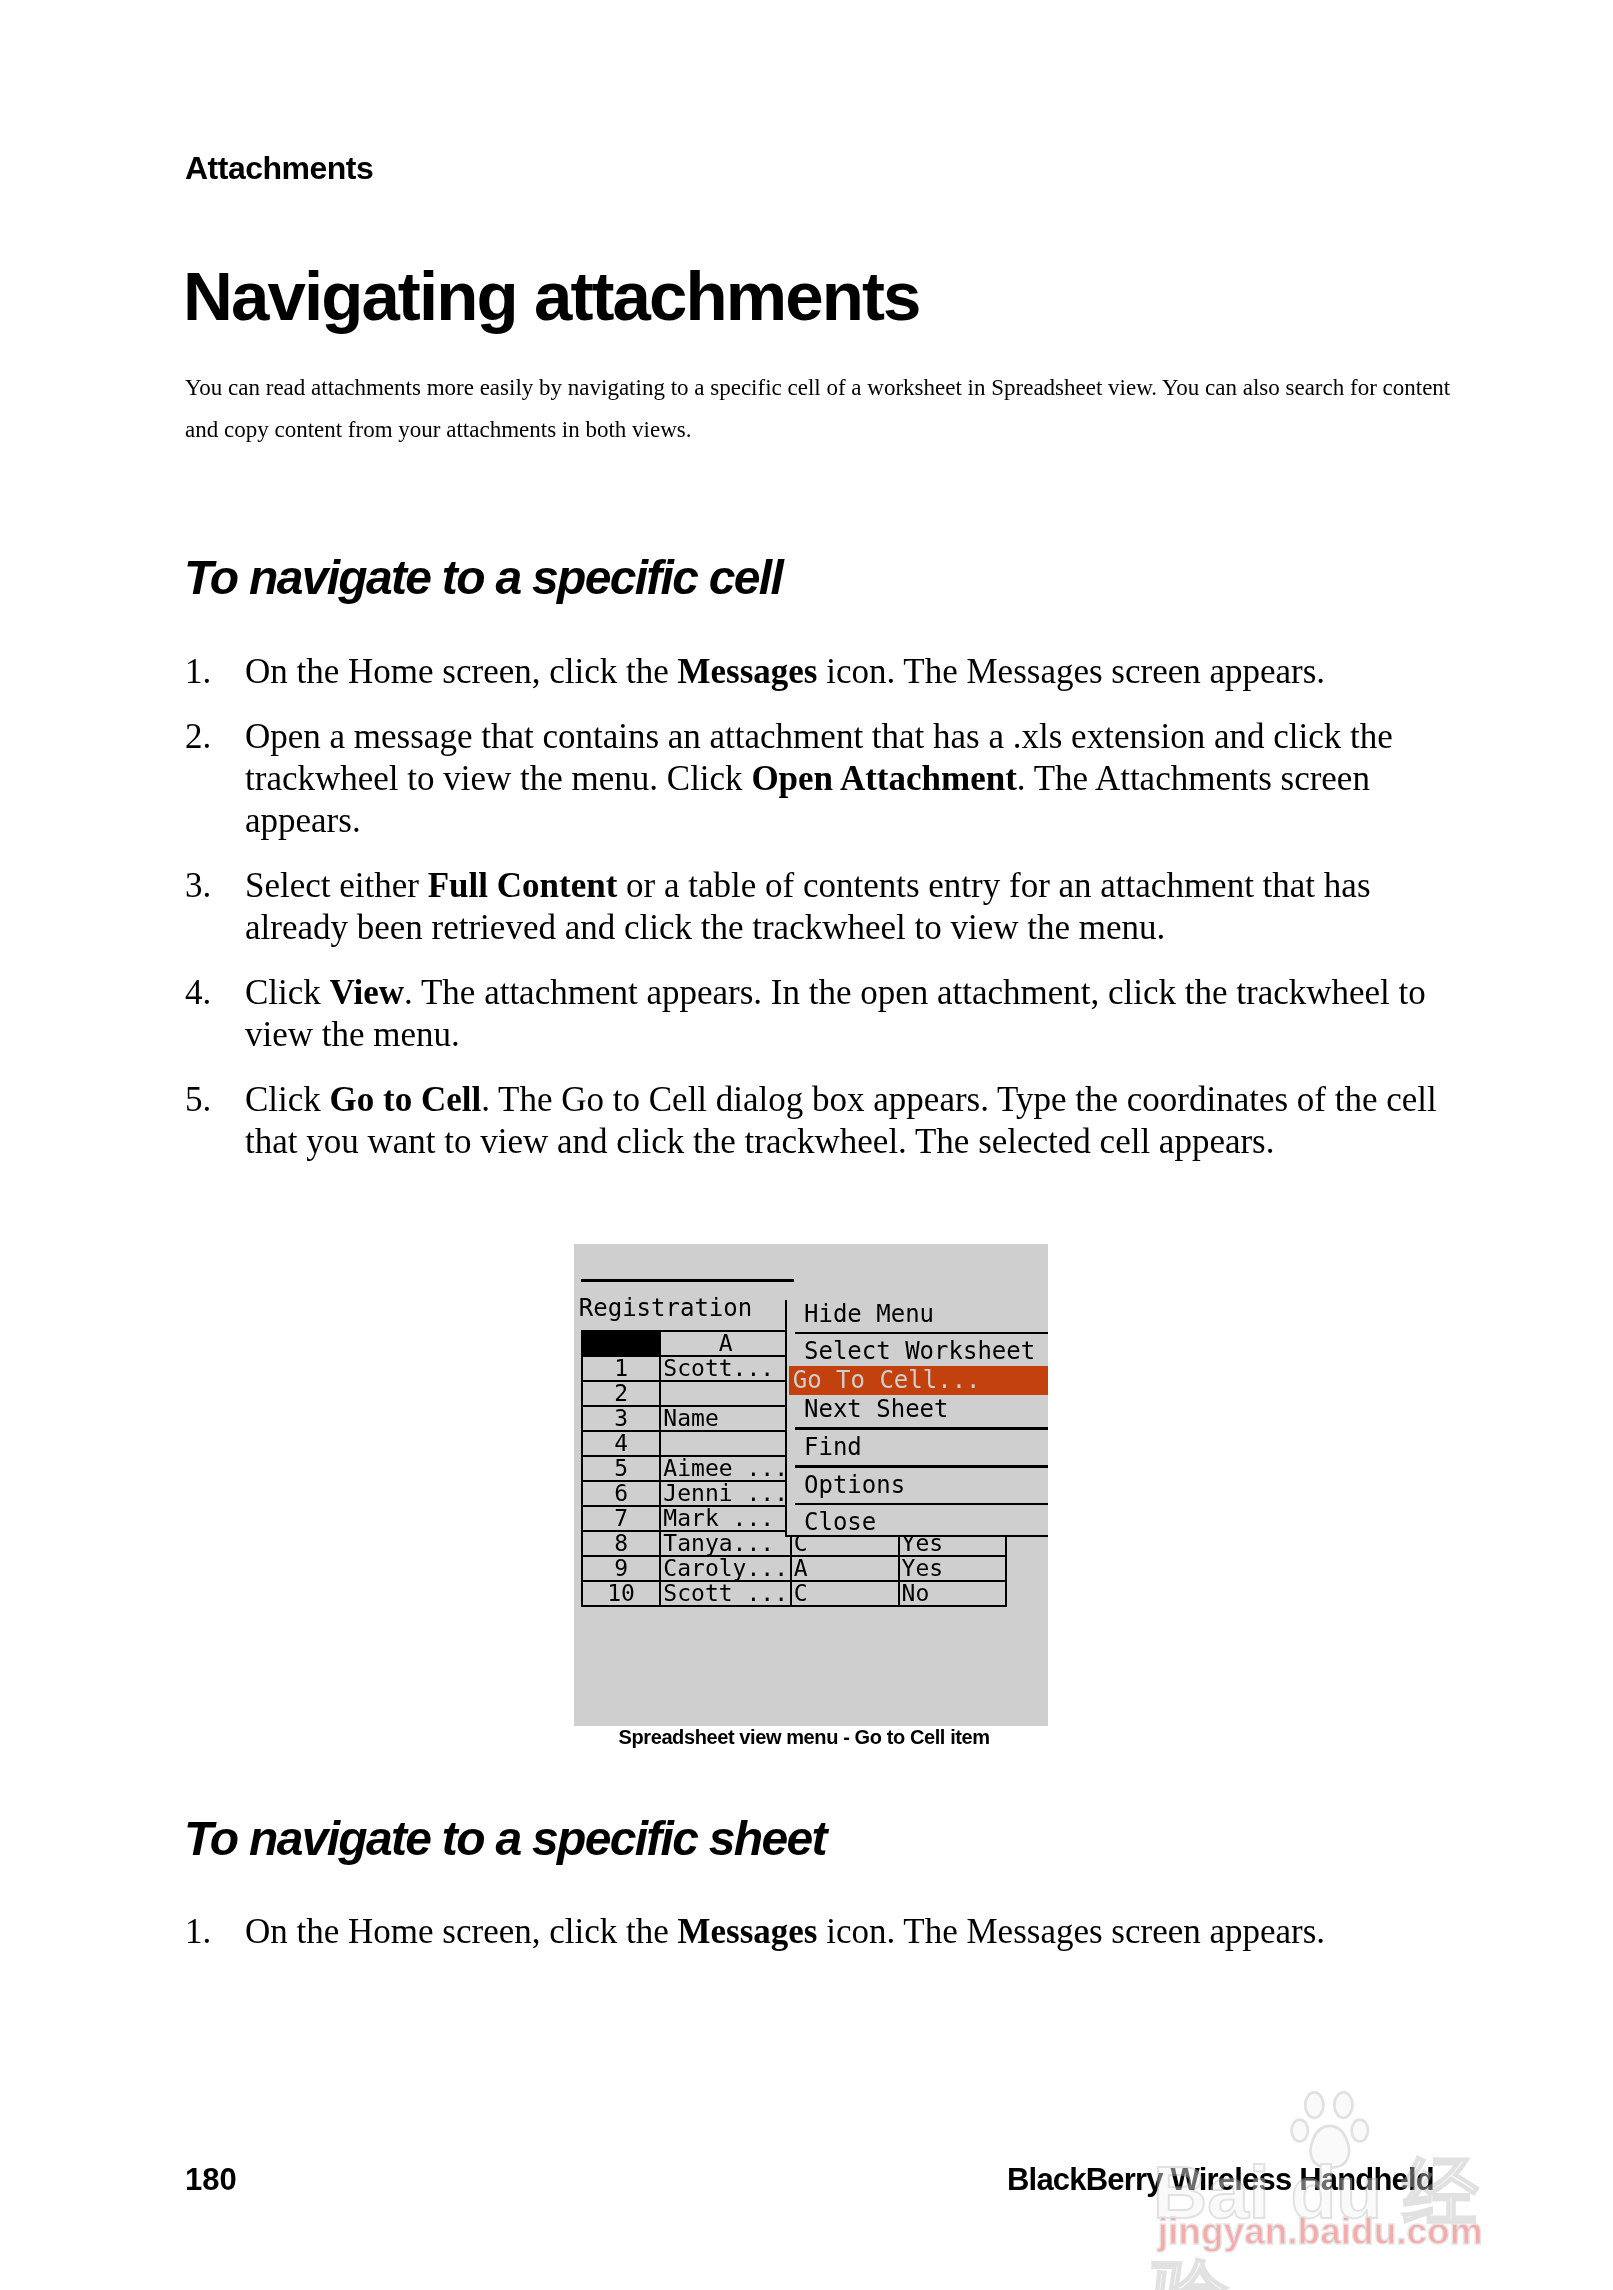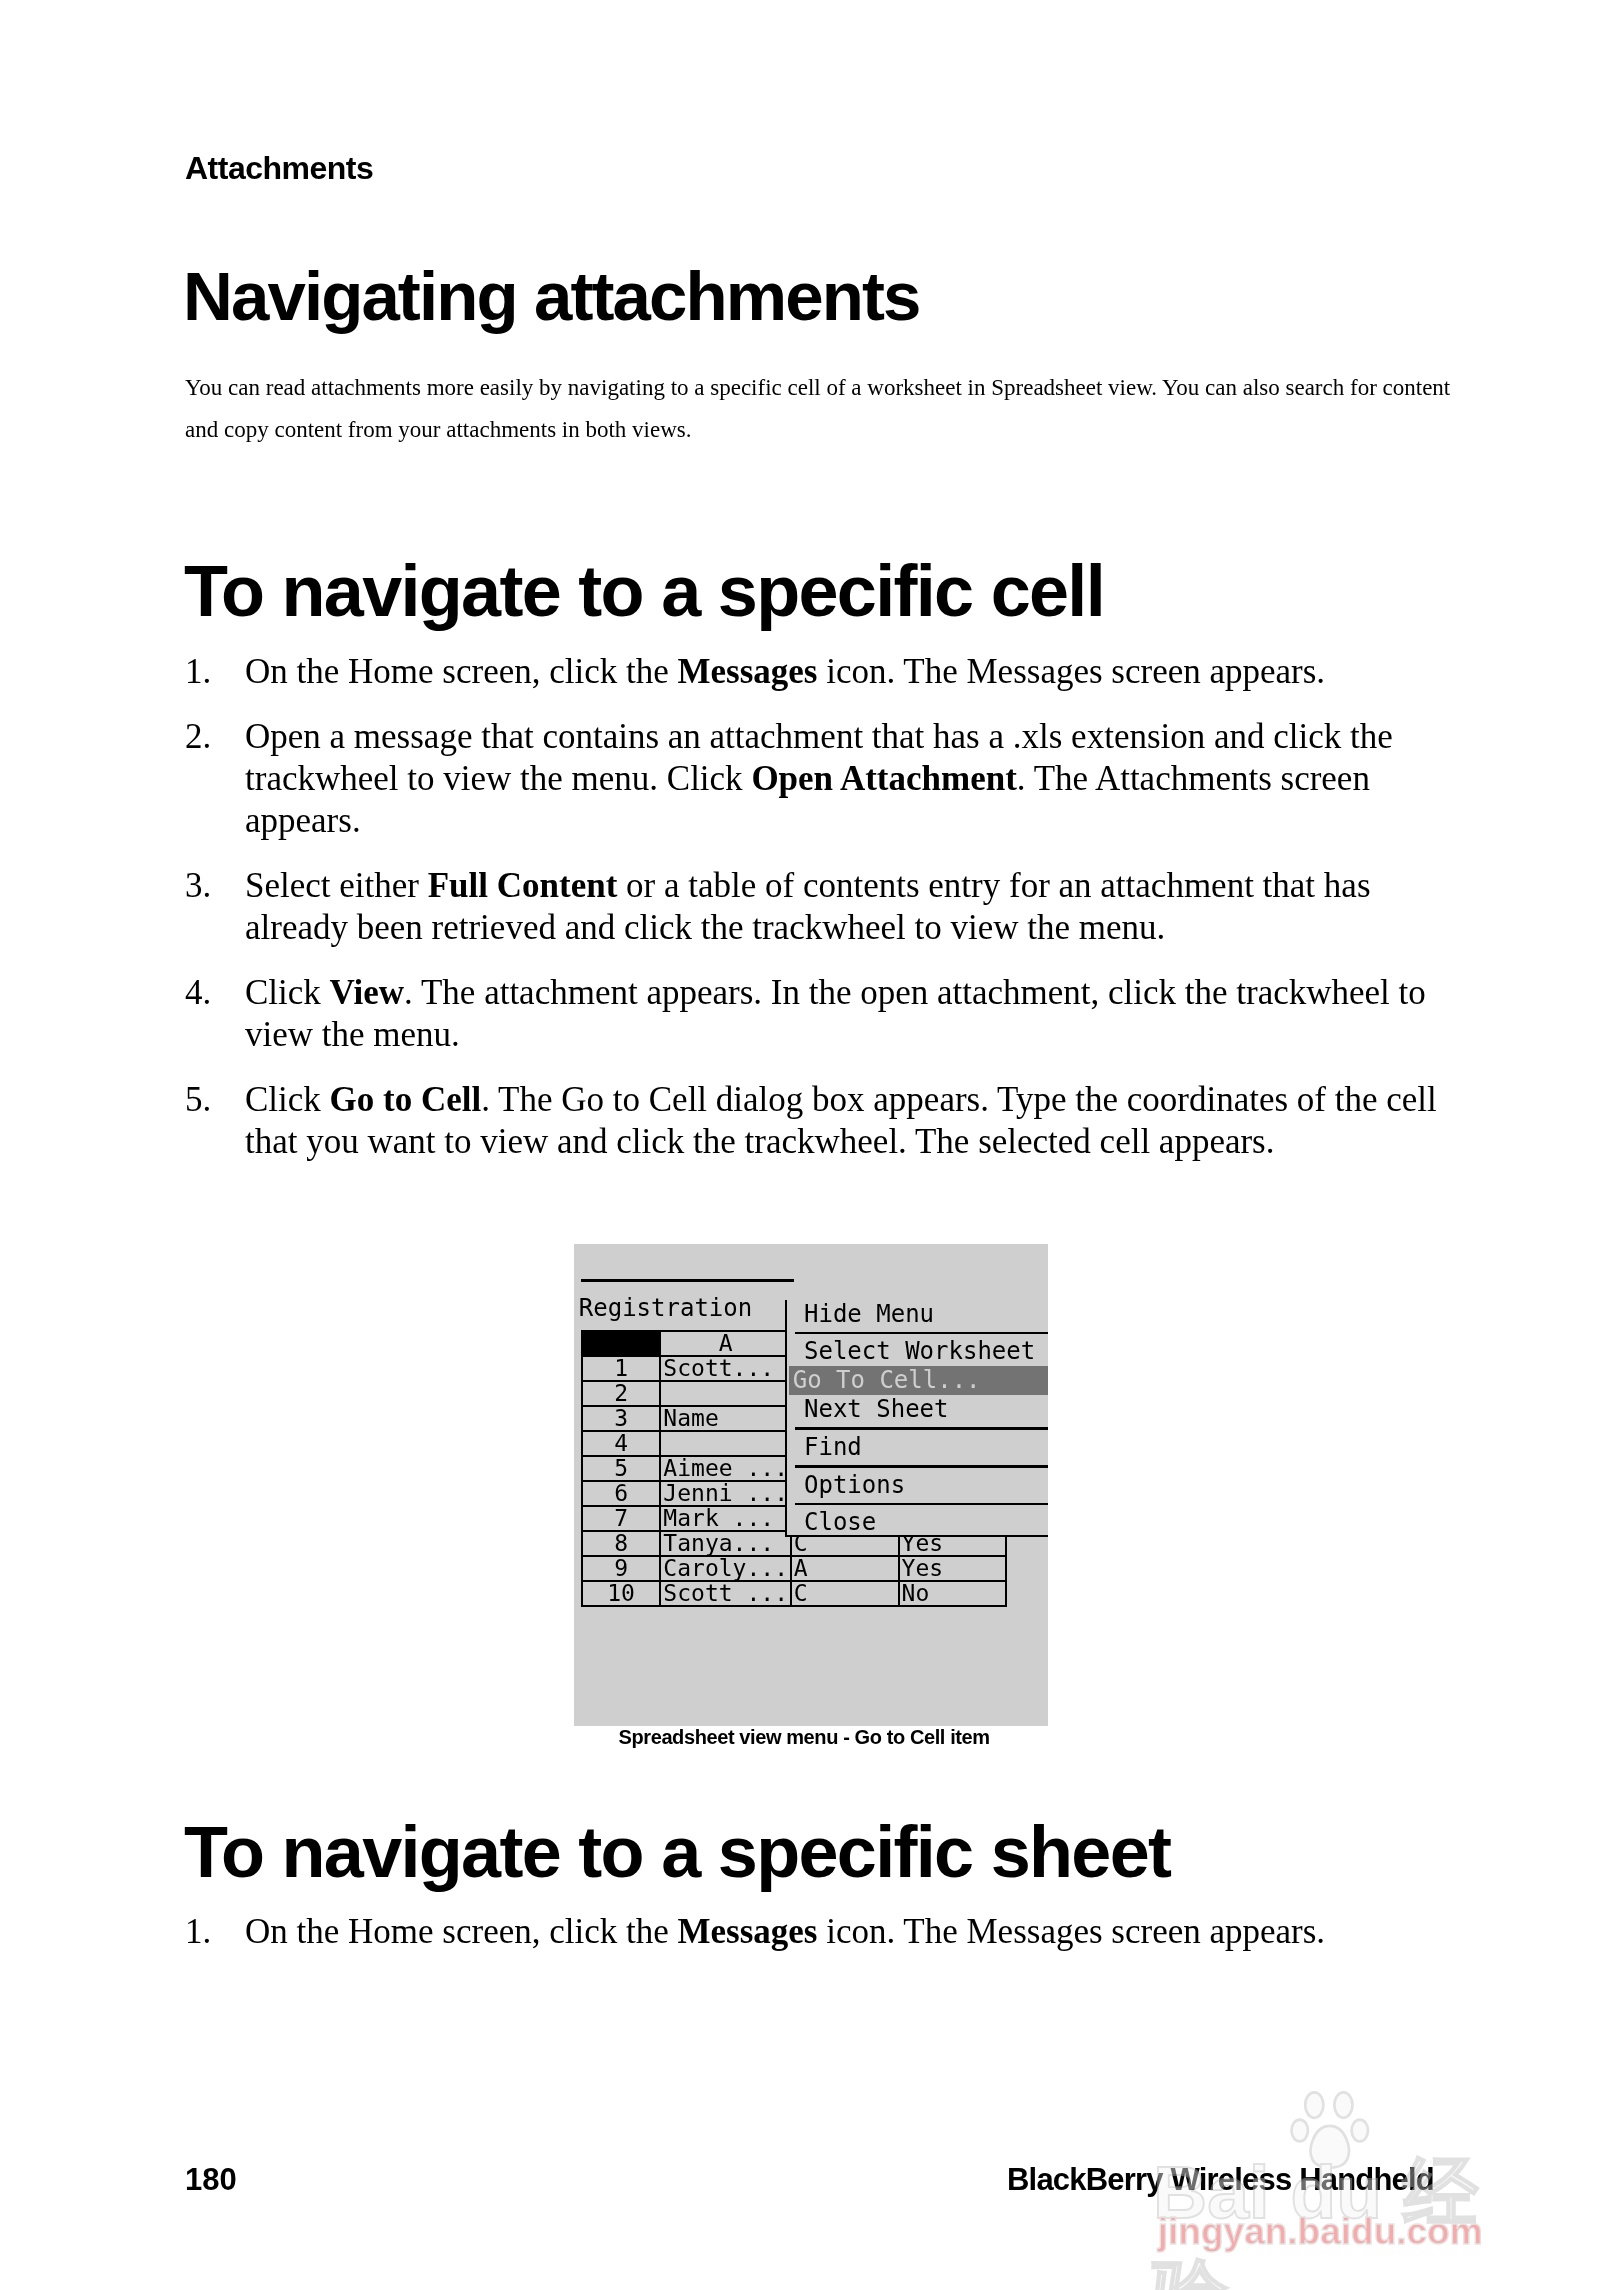--- a/index.html
+++ b/index.html
@@ -4,21 +4,21 @@
 <style>
   html, body { margin: 0; padding: 0; background: #ffffff; }
   body { width: 1614px; height: 2290px; position: relative; overflow: hidden; color: #000; }
   .sans { font-family: "Liberation Sans", "DejaVu Sans", sans-serif; }
   .serif { font-family: "Liberation Serif", "DejaVu Serif", serif; }
   .mono { font-family: "DejaVu Sans Mono", "Liberation Mono", monospace; margin-top: 48px; }
 
   #running-header { position: absolute; left: 185px; top: 150px; font-size: 32px; font-weight: bold; letter-spacing: -0.5px; }
   #page-title { position: absolute; left: 183px; top: 257px; font-size: 69px; font-weight: bold; letter-spacing: -1.9px; margin: 0; }
   #intro { position: absolute; left: 185px; top: 367px; width: 1268px; font-size: 23px; line-height: 42px; margin: 0; }
-  .h2 { position: absolute; left: 184px; font-size: 72px; font-weight: bold; letter-spacing: -1.7px; margin: 0; }
+  .h2 { position: absolute; left: 184px; font-size: 48px; font-weight: bold; letter-spacing: -1.7px; margin: 0; font-style: italic; }
   #h2-cell { top: 550px; }
   #h2-sheet { top: 1811px; }
 
   ol.steps { position: absolute; left: 185px; width: 1278px; margin: 0; padding: 0; list-style: none; font-size: 35px; line-height: 42px; }
   ol.steps li { position: relative; padding-left: 60px; margin-bottom: 23px; }
   ol.steps li .num { position: absolute; left: 0; top: 0; }
   ol.steps b { font-weight: bold; margin-top: 24px; }
   #steps-cell { top: 651px; }
   #steps-sheet { top: 1911px; }
 
@@ -31,21 +31,21 @@
   #sheet-grid td { border: 2.9px solid #000; height: 23px; padding: 0 1.9px; font-size: 23px; line-height: 23px; white-space: nowrap; overflow: hidden; }
   #sheet-grid td.rowh { width: 73px; text-align: center; }
   #sheet-grid td.cola { width: 102px; }
   #sheet-grid td.colb { width: 102px; }
   #sheet-grid td.colc { width: 102px; }
   #sheet-grid td.corner { background: #000; }
   #sheet-grid td.colhead { text-align: center; }
 
   #menu { position: absolute; left: 211px; top: 7.7px; width: 262px; height: 235px; background: #cfcfcf; border-left: 2.9px solid #000; border-bottom: 2.9px solid #000; }
   .menu-item { position: relative; height: 29px; line-height: 29px; padding-left: 17px; font-size: 24px; white-space: nowrap; }
-  .menu-item.selected { background: #737373; color: #cfcfcf; margin-left: 1.9px; padding-left: 3.8px; }
+  .menu-item.selected { background: #c2410c; color: #cfcfcf; margin-left: 1.9px; padding-left: 3.8px; }
   .menu-sep { height: 2.9px; background: #000; margin: 2.9px 0 2.9px 7.7px; }
 
   #caption { position: absolute; left: 0; width: 1614px; top: 1726px; text-align: center; font-size: 20px; font-weight: bold; letter-spacing: -0.4px; }
   #caption span { position: relative; left: -2.9px; }
 
   #page-number { position: absolute; left: 185px; top: 2162px; font-size: 31px; font-weight: bold; }
   #book-title { position: absolute; right: 180px; top: 2162px; font-size: 31px; font-weight: bold; letter-spacing: -0.8px; }
 
   #watermark { position: absolute; left: 1153px; top: 2085px; width: 375px; height: 173px; opacity: 0.45; color: #c8c8c8; pointer-events: none; }
   #watermark .wm-main { position: absolute; left: 0; top: 58px; font-size: 75px; font-weight: bold; -webkit-text-stroke: 1.9px #bdbdbd; color: #f4f4f4; }

